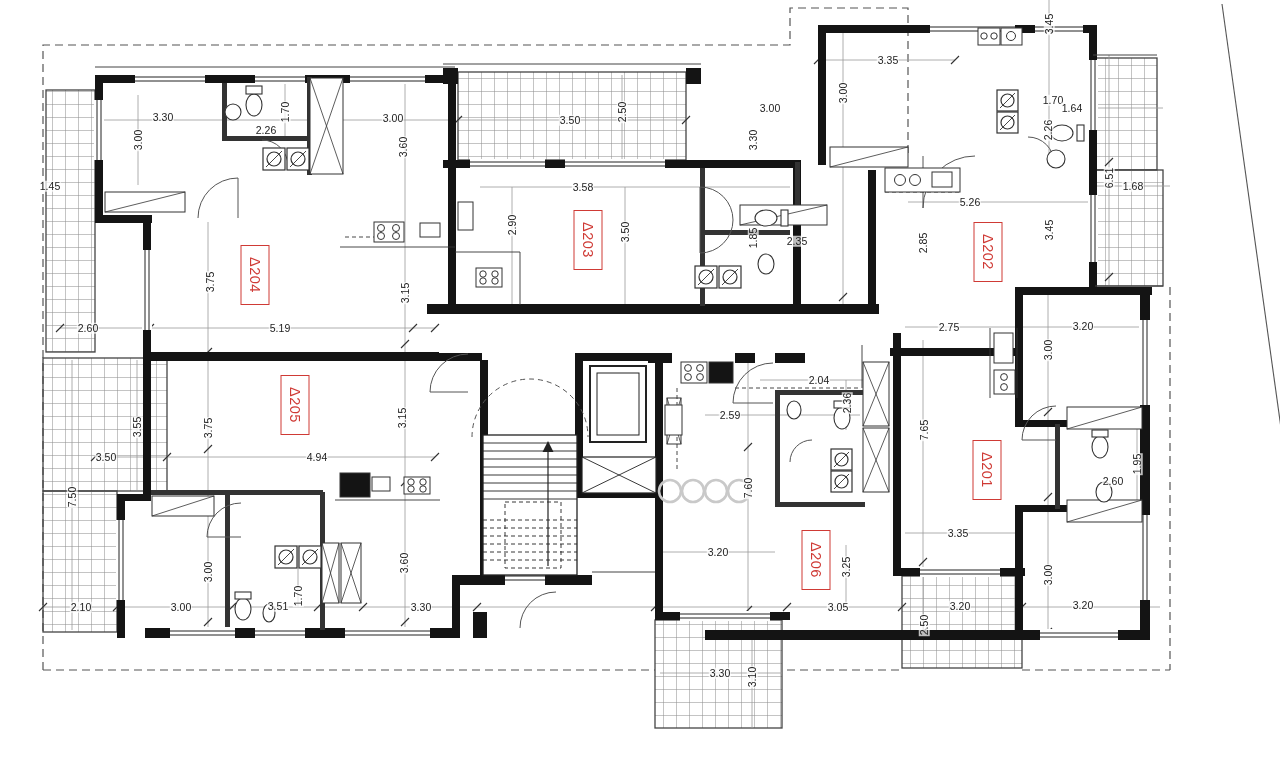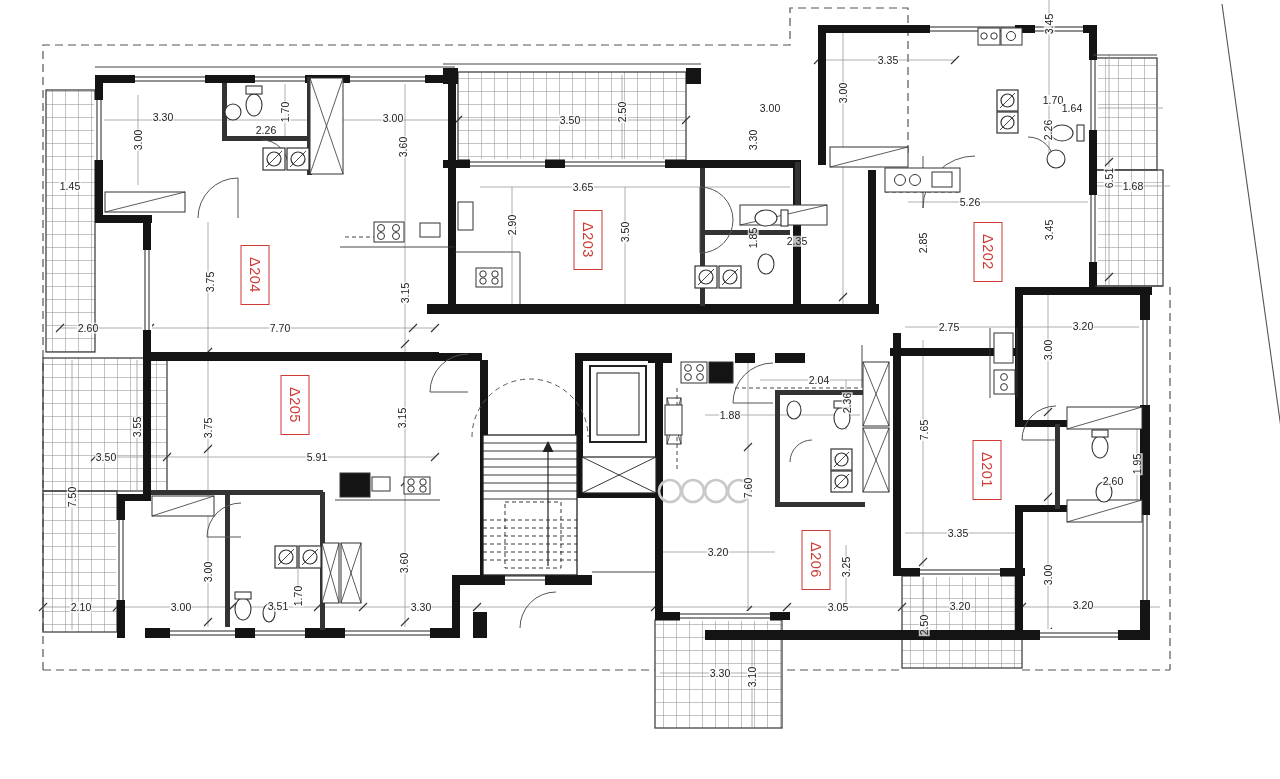--- a/index.html
+++ b/index.html
@@ -342,41 +342,41 @@
 <div class="apt" style="left:295px;top:405px">
       <span>Δ205</span>
     </div>
 <div class="apt" style="left:987px;top:470px">
       <span>Δ201</span>
     </div>
 <div class="apt" style="left:816px;top:560px">
       <span>Δ206</span>
     </div>
 
-<div class="dim" style="left:70px;top:186px">1.45</div>
+<div class="dim" style="left:50px;top:186px">1.45</div>
 <div class="dim" style="left:163px;top:117px">3.30</div>
 <div class="dim" style="left:266px;top:130px">2.26</div>
 <div class="dim" style="left:393px;top:118px">3.00</div>
 <div class="dim" style="left:570px;top:120px">3.50</div>
 <div class="dim" style="left:770px;top:108px">3.00</div>
 <div class="dim" style="left:888px;top:60px">3.35</div>
 <div class="dim" style="left:1053px;top:100px">1.70</div>
 <div class="dim" style="left:1072px;top:108px">1.64</div>
 <div class="dim" style="left:1133px;top:186px">1.68</div>
 <div class="dim" style="left:970px;top:202px">5.26</div>
-<div class="dim" style="left:583px;top:187px">3.65</div>
+<div class="dim" style="left:583px;top:187px">3.58</div>
 <div class="dim" style="left:797px;top:241px">2.35</div>
-<div class="dim" style="left:280px;top:328px">7.70</div>
+<div class="dim" style="left:280px;top:328px">5.19</div>
 <div class="dim" style="left:88px;top:328px">2.60</div>
 <div class="dim" style="left:106px;top:457px">3.50</div>
-<div class="dim" style="left:317px;top:457px">5.91</div>
+<div class="dim" style="left:317px;top:457px">4.94</div>
 <div class="dim" style="left:949px;top:327px">2.75</div>
 <div class="dim" style="left:1083px;top:326px">3.20</div>
 <div class="dim" style="left:819px;top:380px">2.04</div>
-<div class="dim" style="left:730px;top:415px">1.88</div>
+<div class="dim" style="left:730px;top:415px">2.59</div>
 <div class="dim" style="left:1113px;top:481px">2.60</div>
 <div class="dim" style="left:958px;top:533px">3.35</div>
 <div class="dim" style="left:718px;top:552px">3.20</div>
 <div class="dim" style="left:81px;top:607px">2.10</div>
 <div class="dim" style="left:181px;top:607px">3.00</div>
 <div class="dim" style="left:278px;top:606px">3.51</div>
 <div class="dim" style="left:421px;top:607px">3.30</div>
 <div class="dim" style="left:838px;top:607px">3.05</div>
 <div class="dim" style="left:960px;top:606px">3.20</div>
 <div class="dim" style="left:1083px;top:605px">3.20</div>

